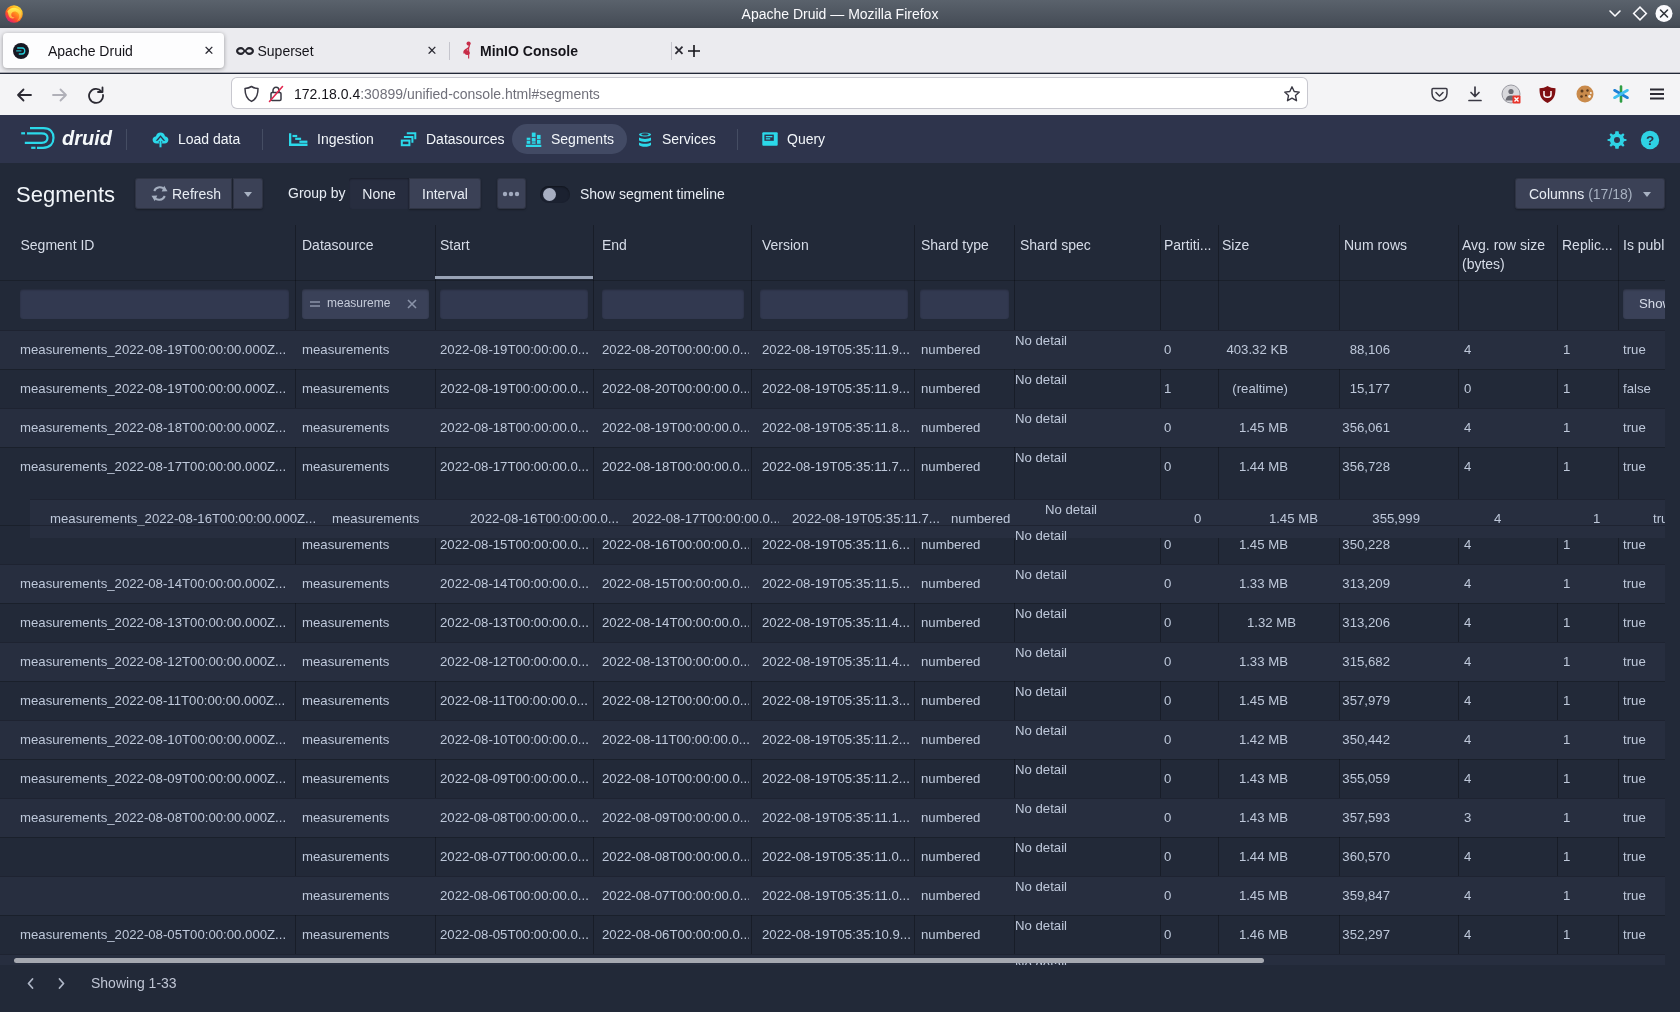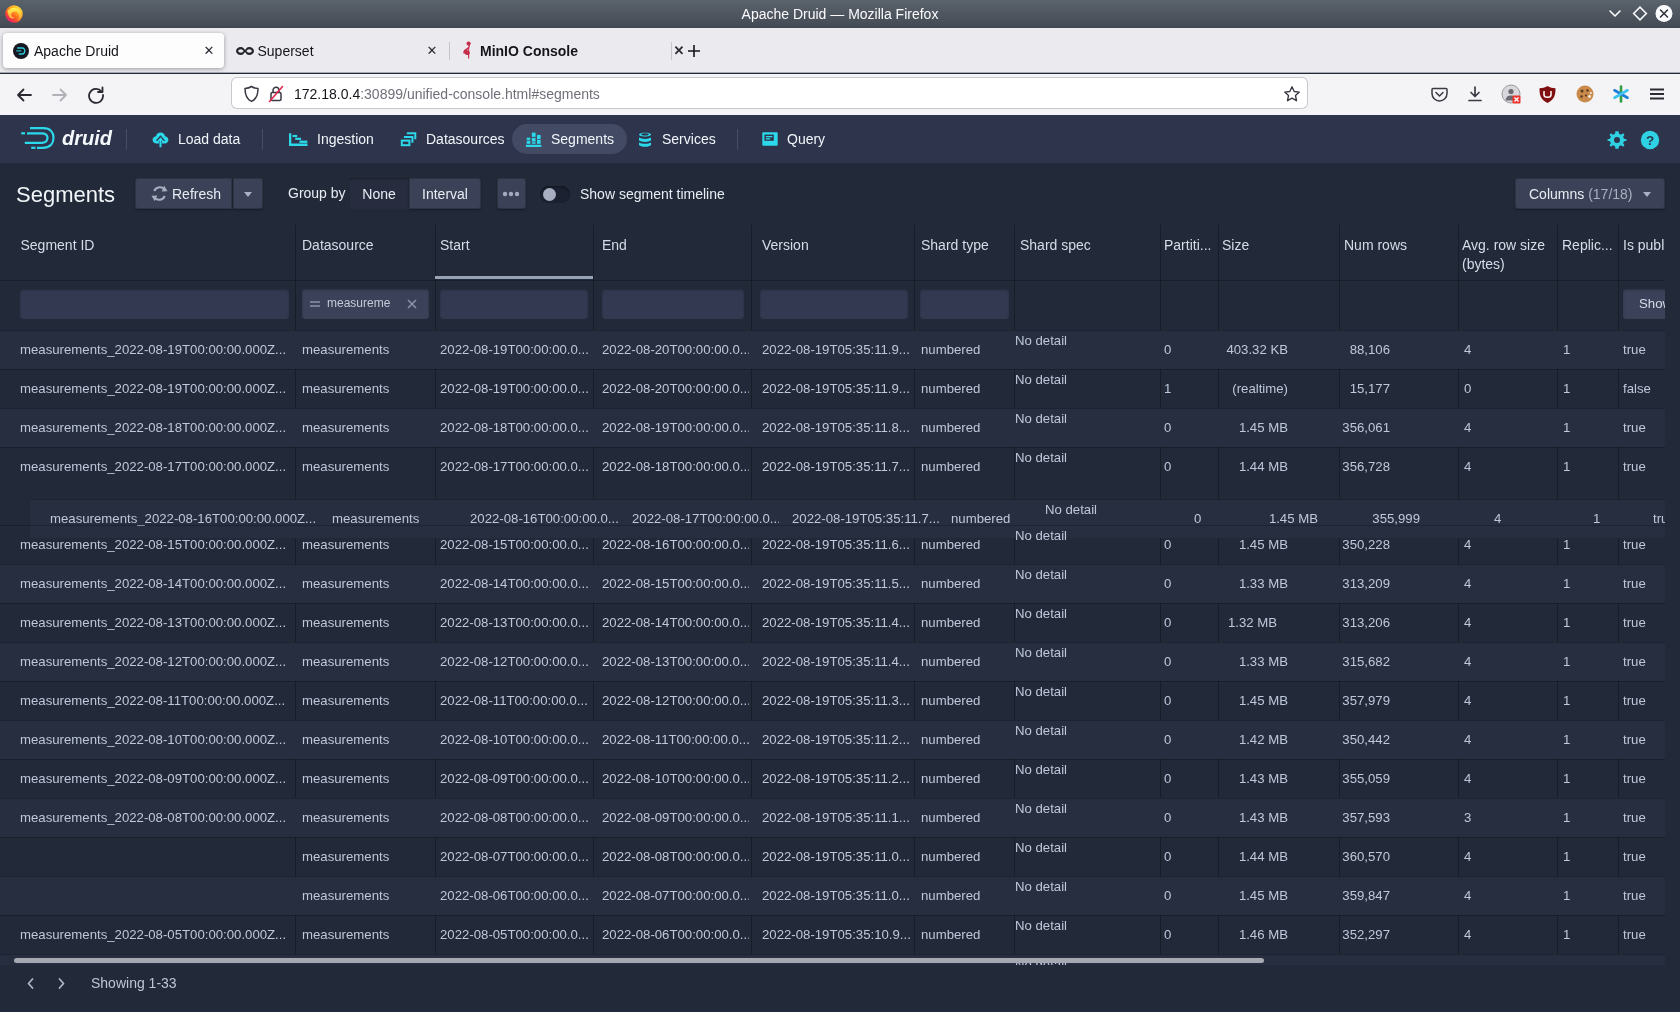--- a/index.html
+++ b/index.html
@@ -75,21 +75,21 @@
 <path d="M54.5 10 L61.5 17 M61.5 10 L54.5 17" stroke="#30343c" stroke-width="1.6" stroke-linecap="round"></path>
 </svg>
 </div>
 <div class="tabbar">
 <div class="tab active" style="left:3px; width:221px;">
 <svg width="16" height="16" viewBox="0 0 16 16" style="position:absolute;left:10px;top:10px">
 <circle cx="8" cy="8" r="8" fill="#171722"></circle>
 <path d="M4.2 5 L9.3 5 C12.6 5 12.6 11 9 11 L5.8 11" fill="none" stroke="#25cdd8" stroke-width="1.3"></path>
 <path d="M3.2 7.9 L8.4 7.9" stroke="#25cdd8" stroke-width="1.1"></path>
 </svg>
-<span style="margin-left:31px;">Apache Druid</span>
+<span style="margin-left:45px;">Apache Druid</span>
       <span class="tabclose" style="margin-left:auto;">✕</span>
     </div>
 <div class="tab" style="left:228px; width:219px;">
 <svg width="18" height="10" viewBox="0 0 36 20" style="position:absolute;left:8px;top:13px">
 <path d="M10 2 C14 2 16 5 18 8 C20 5 22 2 26 2 C32 2 36 6 36 10 C36 14 32 18 26 18 C22 18 20 15 18 12 C16 15 14 18 10 18 C4 18 0 14 0 10 C0 6 4 2 10 2 Z M10 6.5 C7 6.5 4.5 8 4.5 10 C4.5 12 7 13.5 10 13.5 C12 13.5 13.5 11.8 15.2 10 C13.5 8.2 12 6.5 10 6.5 Z M26 6.5 C24 6.5 22.5 8.2 20.8 10 C22.5 11.8 24 13.5 26 13.5 C29 13.5 31.5 12 31.5 10 C31.5 8 29 6.5 26 6.5 Z" fill="#24242c"></path>
 </svg>
 <span style="margin-left:29.5px;">Superset</span>
       <span class="tabclose" style="margin-left:auto;">✕</span>
     </div>
 <div class="tab" style="left:451px; width:243px;font-weight:bold;">
@@ -409,21 +409,20 @@
 <div class="cell" style="left:921px;width:90px;">numbered</div>
 <div class="cell top" style="left:1015px;width:140px;">No detail</div>
 <div class="cell" style="left:1164px;width:50px;">0</div>
 <div class="cell" style="left:1217px;width:71px;text-align:right;">1.45 MB</div>
 <div class="cell" style="left:1300px;width:90px;text-align:right;">355,999</div>
 <div class="cell" style="left:1464px;width:80px;">4</div>
 <div class="cell" style="left:1563px;width:50px;">1</div>
 <div class="cell" style="left:1623px;width:42px;">true</div>
 </div>
 <div class="row " style="top:300.0px;">
-<div class="cell" style="left:20px;width:270px;">measurements_2022-08-15T00:00:00.000Z...</div>
 <div class="cell" style="left:302px;width:128px;">measurements</div>
 <div class="cell" style="left:440px;width:149px;">2022-08-15T00:00:00.0...</div>
 <div class="cell" style="left:602px;width:147px;">2022-08-16T00:00:00.0...</div>
 <div class="cell" style="left:762px;width:148px;">2022-08-19T05:35:11.6...</div>
 <div class="cell" style="left:921px;width:90px;">numbered</div>
 <div class="cell top" style="left:1015px;width:140px;">No detail</div>
 <div class="cell" style="left:1164px;width:50px;">0</div>
 <div class="cell" style="left:1217px;width:71px;text-align:right;">1.45 MB</div>
 <div class="cell" style="left:1300px;width:90px;text-align:right;">350,228</div>
 <div class="cell" style="left:1464px;width:80px;">4</div>
@@ -447,21 +446,21 @@
 </div>
 <div class="row " style="top:378.0px;">
 <div class="cell" style="left:20px;width:270px;">measurements_2022-08-13T00:00:00.000Z...</div>
 <div class="cell" style="left:302px;width:128px;">measurements</div>
 <div class="cell" style="left:440px;width:149px;">2022-08-13T00:00:00.0...</div>
 <div class="cell" style="left:602px;width:147px;">2022-08-14T00:00:00.0...</div>
 <div class="cell" style="left:762px;width:148px;">2022-08-19T05:35:11.4...</div>
 <div class="cell" style="left:921px;width:90px;">numbered</div>
 <div class="cell top" style="left:1015px;width:140px;">No detail</div>
 <div class="cell" style="left:1164px;width:50px;">0</div>
-<div class="cell" style="left:1217px;width:71px;text-align:center;">1.32 MB</div>
+<div class="cell" style="left:1247px;width:71px;text-align:left;">1.32 MB</div>
 <div class="cell" style="left:1300px;width:90px;text-align:right;">313,206</div>
 <div class="cell" style="left:1464px;width:80px;">4</div>
 <div class="cell" style="left:1563px;width:50px;">1</div>
 <div class="cell" style="left:1623px;width:42px;">true</div>
 </div>
 <div class="row odd" style="top:417.0px;">
 <div class="cell" style="left:20px;width:270px;">measurements_2022-08-12T00:00:00.000Z...</div>
 <div class="cell" style="left:302px;width:128px;">measurements</div>
 <div class="cell" style="left:440px;width:149px;">2022-08-12T00:00:00.0...</div>
 <div class="cell" style="left:602px;width:147px;">2022-08-13T00:00:00.0...</div>

